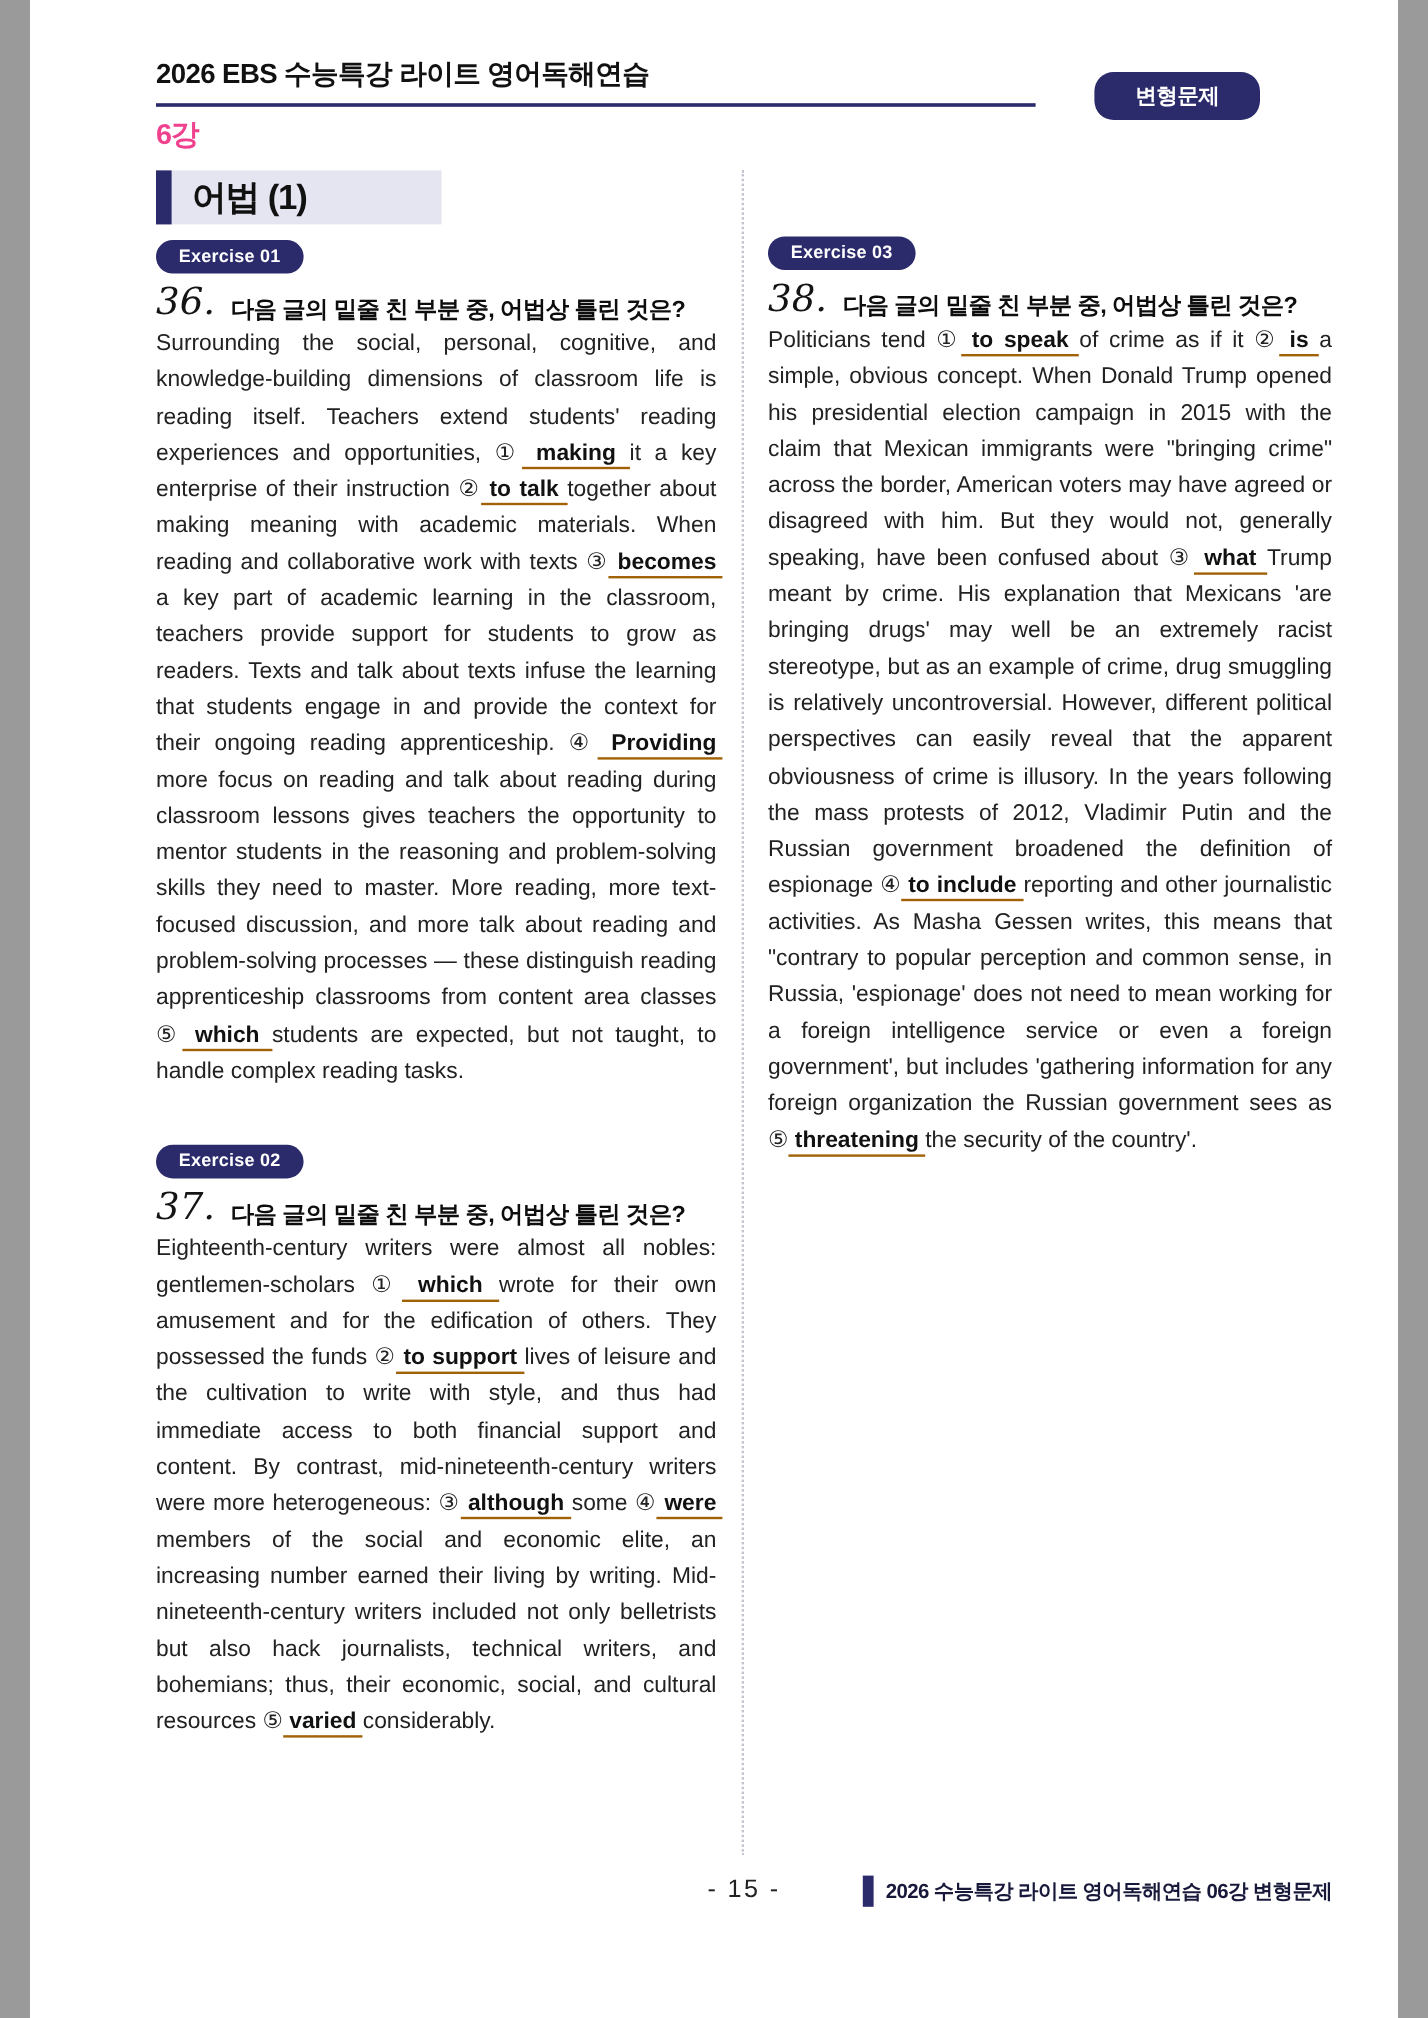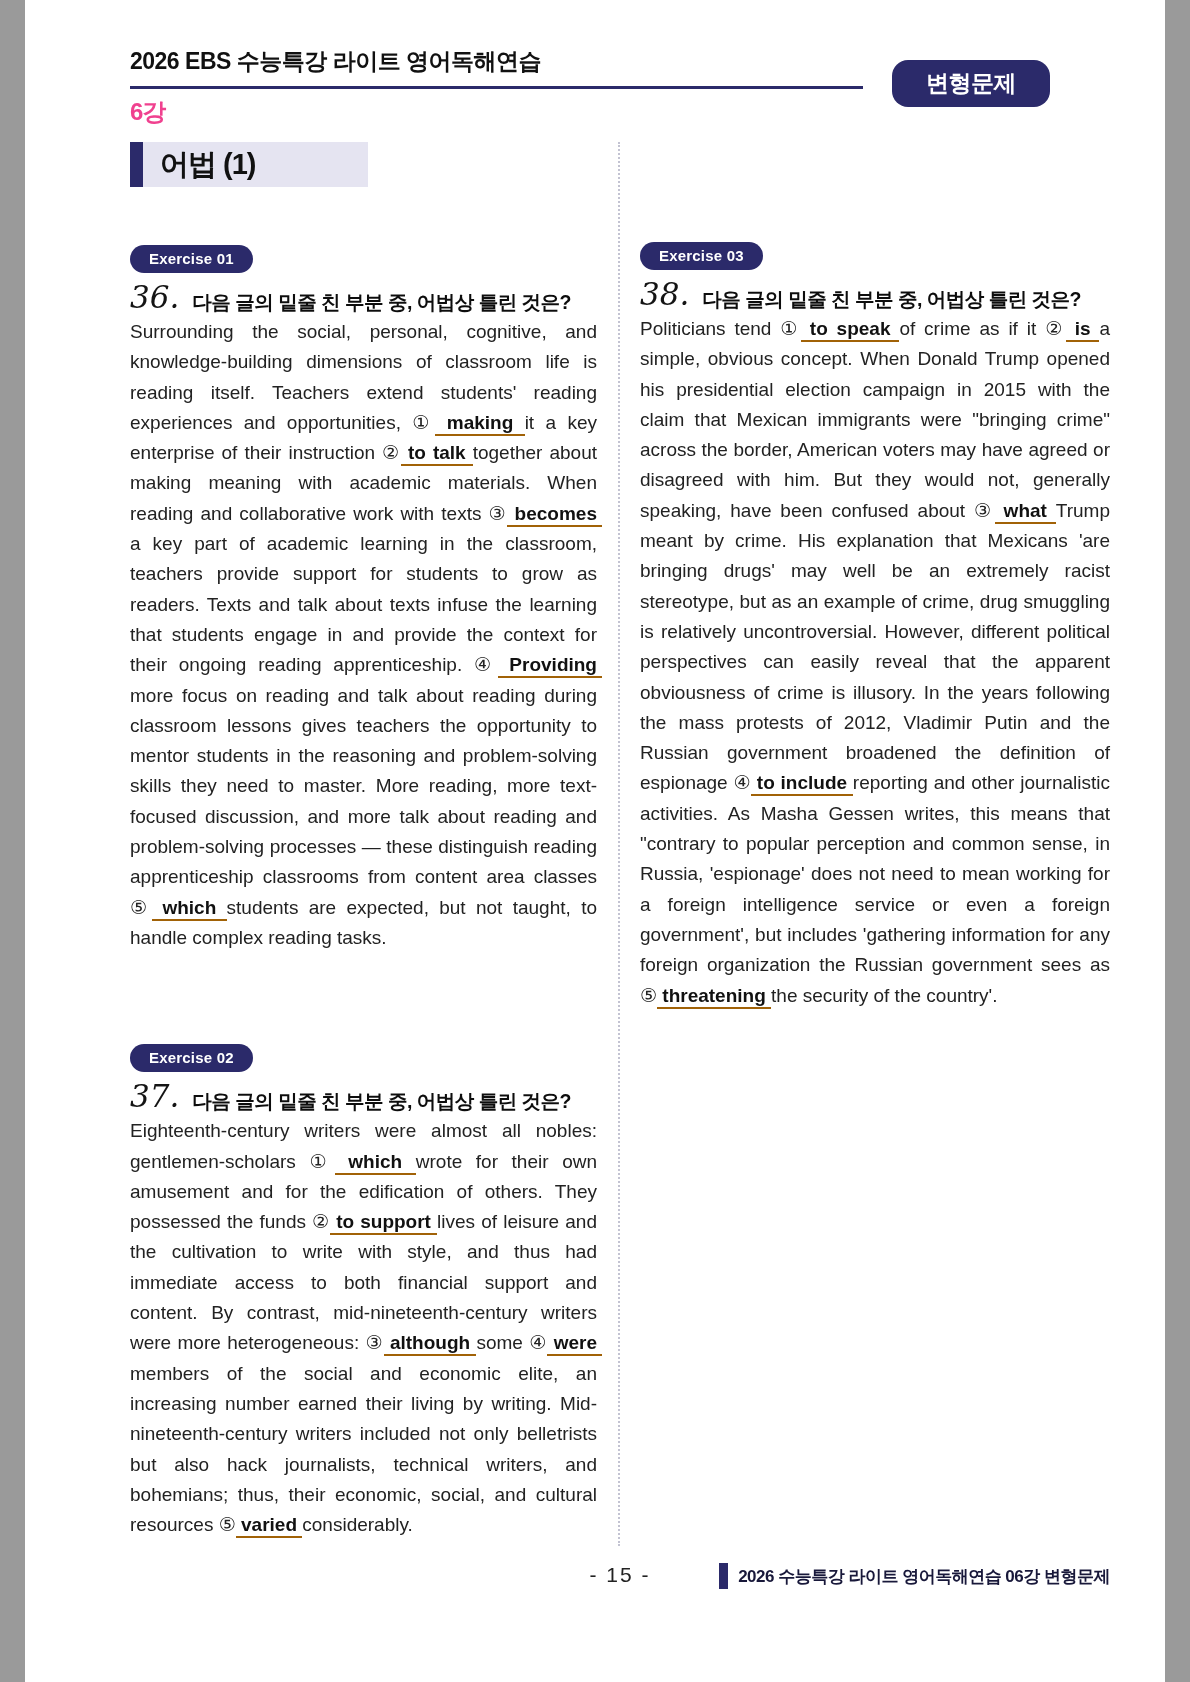--- a/index.html
+++ b/index.html
@@ -15,21 +15,21 @@
     overflow:hidden;
   }
   
   .hdr { position:relative; }
   .book-title { font-size:23px; font-weight:700; letter-spacing:-0.5px; color:#111; }
   .hdr-rule { margin-top:9px; height:3px; background:#2b2a6a; width:733px; border:none; }
   .lesson { margin-top:7px; font-size:24px; font-weight:800; color:#f0418f; letter-spacing:-1px; }
   .variant-badge {
     position:absolute; top:14px; right:10px;
     background:#2b2a6a; color:#fff;
-    font-size:23px; font-weight:700;
+    font-size:18px; font-weight:700;
     padding:8px 34px; border-radius:16px;
     letter-spacing:-0.5px;
   }
   
   .main { display:flex; margin-top:14px; height:1404px; align-items:stretch; }
   .col-left  { width:467px; flex:none; }
   .col-gap   { flex:none; width:2px; margin:0 20px 0 21px; border-left:2px dotted #c3c3d2; }
   .col-right { width:470px; flex:none; padding-top:55px; }
   
   .section-title {
@@ -39,21 +39,20 @@
   }
   .section-bar { flex:none; width:13px; height:45px; background:#2b2a6a; }
   .section-label { font-size:29px; font-weight:800; color:#111; padding-left:17px; letter-spacing:-1px; }
   
   .pill {
     display:inline-block;
     background:#2b2a6a; color:#fff;
     font-size:15px; font-weight:700;
     padding:5px 19px 6px 19px; border-radius:15px;
     letter-spacing:0.2px;
-    margin-top:45px;
   }
   .q-row { display:flex; align-items:flex-start; margin-top:9px; }
   .q-num {
     font-family:"DejaVu Serif","Liberation Serif",serif;
     font-style:italic; font-size:31px; line-height:31px;
     margin-right:13px; color:#141414; flex:none;
   }
   .q-text { font-size:19.5px; font-weight:700; color:#0d0d0d; padding-top:7px; letter-spacing:-0.5px; }
   .passage {
     margin-top:1px;

